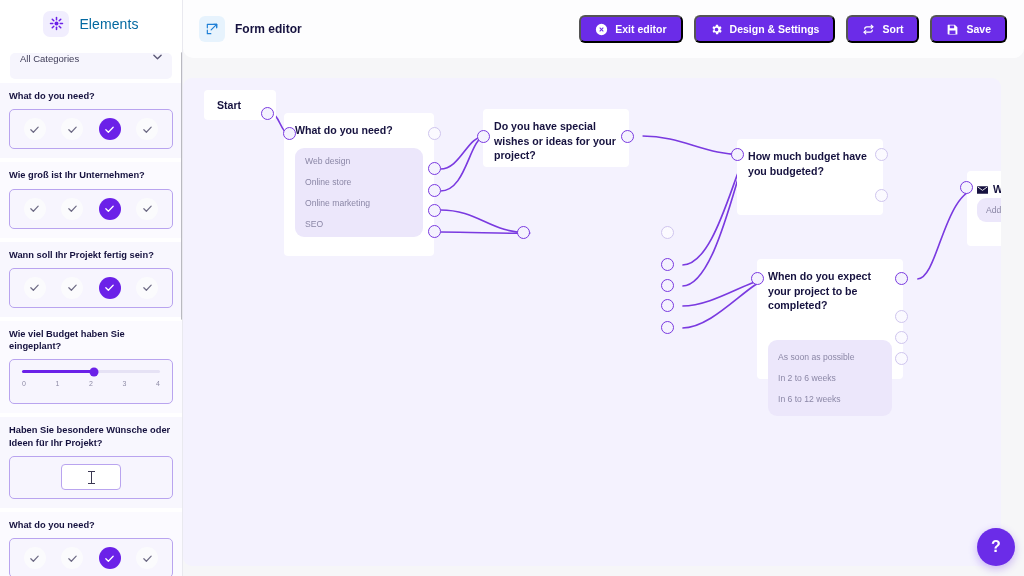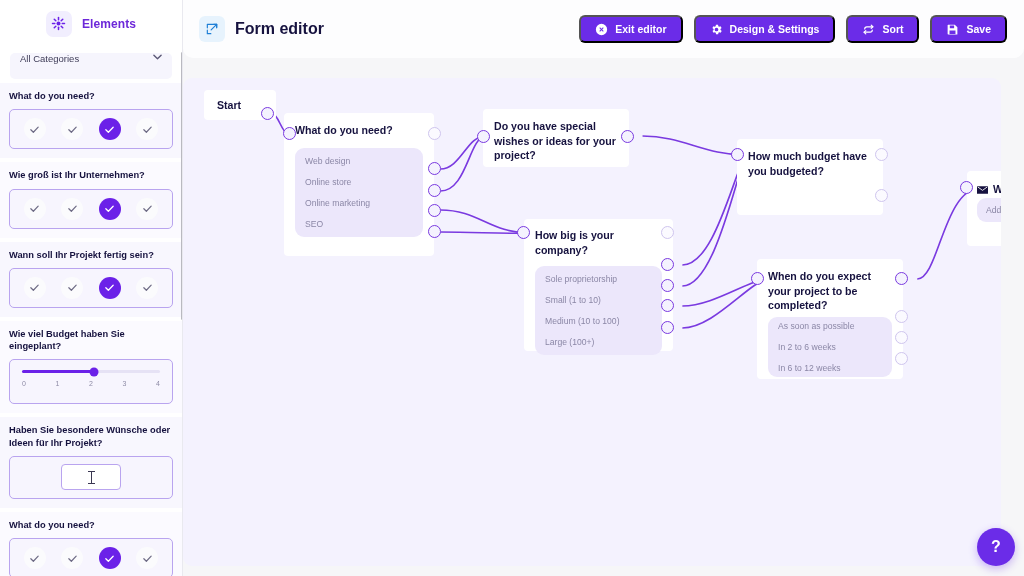--- a/index.html
+++ b/index.html
@@ -26,21 +26,21 @@
     gap: 10px;
     background: #fff;
   }
   .sb-logo {
     width: 26px; height: 26px; border-radius: 7px;
     background: #f1eefe;
     display: flex; align-items: center; justify-content: center;
   }
   .sb-logo svg { display:block; }
   .sb-title {
-    font-size: 12px; font-weight: bold; color: #6d28d9;
+    font-size: 14px; font-weight: normal; color: #0369a1;
     letter-spacing: .1px;
   }
   .sb-select-wrap { padding: 6px 10px 10px 10px; background:#fff; }
   .sb-select {
     height: 26px; border-radius: 5px; background: #f6f5fd;
     display: flex; justify-content: space-between;
     padding: 0 10px;
     font-size: 9.5px; color: #3e3c57;
   }
   .sb-select .chev { color: #5a5775; font-size: 9px; line-height: 1; }
@@ -124,21 +124,21 @@
     border-radius: 0 0 10px 10px;
     display: flex; align-items: center;
     padding: 0 17px 0 16px;
     position: relative;
   }
   .tb-left { display: flex; align-items: center; gap: 10px; }
   .tb-icon {
     width: 26px; height: 26px; border-radius: 6px; background: #e7f3fd;
     display: flex; align-items: center; justify-content: center;
   }
-  .tb-title { font-size: 16px; font-weight: bold; color: #16123f; text-align: right; }
+  .tb-title { font-size: 12px; font-weight: bold; color: #16123f; text-align: right; }
   .tb-right { margin-left: auto; display: flex; align-items: center; gap: 11px; }
   .btn {
     height: 28px; border-radius: 6px; background: #6b2ce8;
     display: flex; align-items: center; gap: 7px;
     padding: 0 14px;
     color: #fff; font-size: 10.5px; font-weight: bold;
     white-space: nowrap;
   }
   .btn svg { display: block; flex: 0 0 auto; }
 
@@ -447,46 +447,37 @@
         <span class="port" style="left:245px; top:106px;"></span>
         <span class="port" style="left:245px; top:126px;"></span>
         <span class="port" style="left:245px; top:147px;"></span>
 
         <div class="node" style="left:300px; top:31px; width:146px; height:58px; padding:10px 11px;">
           <div class="node-title">Do you have special wishes or ideas for your project?</div>
         </div>
         <span class="port" style="left:294px; top:52px;"></span>
         <span class="port" style="left:438px; top:52px;"></span>
 
-        <div class="node" style="left:341px; top:141px; width:149px; height:132px; padding:9px 11px;">
-          <div class="node-title">How big is your company?</div>
-          <div class="opts" style="margin-top:9px; padding:8px 10px;">
-            <div class="opt" style="margin-bottom:11px;">Sole proprietorship</div>
-            <div class="opt" style="margin-bottom:11px;">Small (1 to 10)</div>
-            <div class="opt" style="margin-bottom:11px;">Medium (10 to 100)</div>
-            <div class="opt">Large (100+)</div>
-          </div>
-        </div>
         <span class="port" style="left:334px; top:148px;"></span>
         <span class="port faint" style="left:478px; top:148px;"></span>
         <span class="port" style="left:478px; top:180px;"></span>
         <span class="port" style="left:478px; top:201px;"></span>
         <span class="port" style="left:478px; top:221px;"></span>
         <span class="port" style="left:478px; top:243px;"></span>
 
         <div class="node" style="left:554px; top:61px; width:146px; height:76px; padding:10px 11px;">
           <div class="node-title">How much budget have you budgeted?</div>
         </div>
         <span class="port" style="left:548px; top:70px;"></span>
         <span class="port faint" style="left:692px; top:70px;"></span>
         <span class="port faint" style="left:692px; top:111px;"></span>
 
         <div class="node" style="left:574px; top:181px; width:146px; height:120px; padding:10px 11px;">
           <div class="node-title">When do you expect your project to be completed?</div>
-          <div class="opts" style="margin-top:4px; padding:4px 10px;">
+          <div class="opts" style="margin-top:27px; padding:12px 10px;">
             <div class="opt" style="margin-bottom:11px;">As soon as possible</div>
             <div class="opt" style="margin-bottom:11px;">In 2 to 6 weeks</div>
             <div class="opt">In 6 to 12 weeks</div>
           </div>
         </div>
         <span class="port" style="left:568px; top:194px;"></span>
         <span class="port" style="left:712px; top:194px;"></span>
         <span class="port faint" style="left:712px; top:232px;"></span>
         <span class="port faint" style="left:712px; top:253px;"></span>
         <span class="port faint" style="left:712px; top:274px;"></span>

